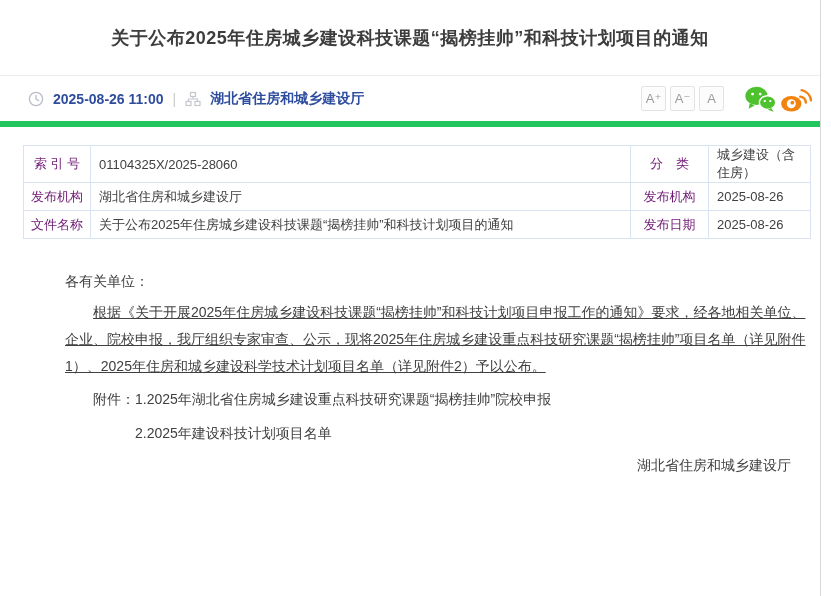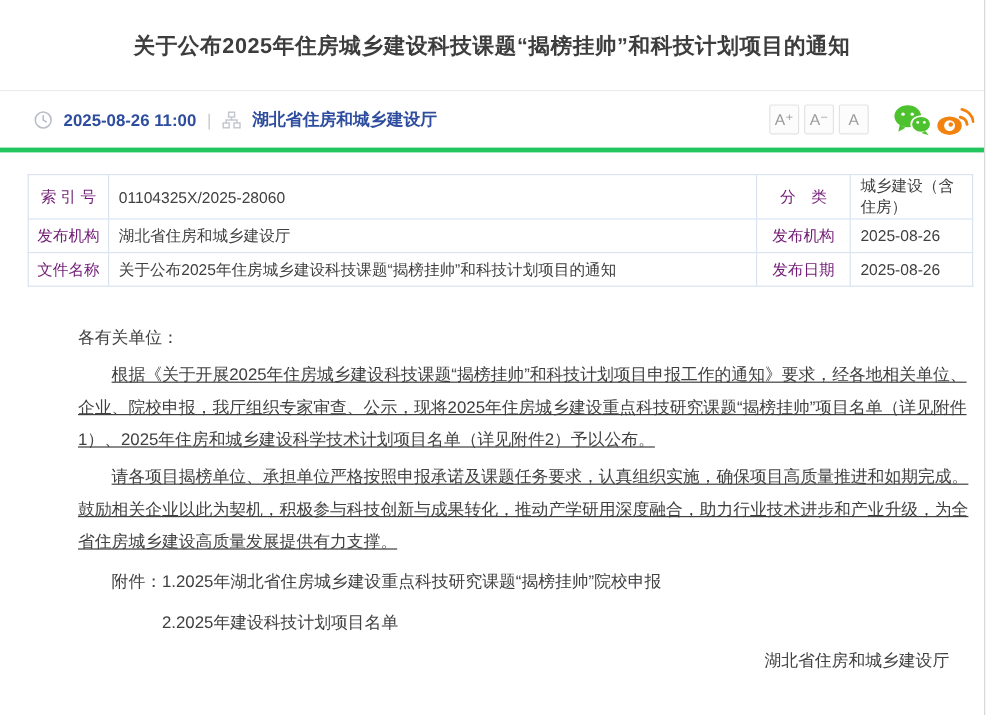--- a/index.html
+++ b/index.html
@@ -18,21 +18,21 @@
     height: 76px; width: 820px;
     display: flex; align-items: center; justify-content: center;
     border-bottom: 1px solid #ececec;
   }
   .doc-title { margin: 0; font-size: 18px; font-weight: bold; color: #3d3d3d; letter-spacing: .5px; }
   
   .meta-bar {
     height: 51px; width: 820px;
     display: flex; align-items: center; justify-content: space-between;
     padding: 0 8px 0 28px;
-    border-bottom: 4px solid #22c55e;
+    border-bottom: 6px solid #22c55e;
   }
   .meta-left { display: flex; align-items: center; gap: 9px; font-size: 14px; font-weight: bold; color: #2e4d9e; }
   .meta-sep { color: #c9c9c9; font-weight: normal; }
   .meta-icon { display: inline-flex; align-items: center; }
   .meta-right { display: flex; align-items: center; gap: 4px; }
   .fs-btn {
     width: 25px; height: 25px; border: 1px solid #e3e3e3; border-radius: 2px;
     background: #fcfcfc; color: #9b9b9b; font-size: 13px; line-height: 1;
     padding: 0; cursor: pointer; font-family: inherit;
   }
@@ -136,19 +136,18 @@
         <td>关于公布2025年住房城乡建设科技课题“揭榜挂帅”和科技计划项目的通知</td>
         <td class="lbl">发布日期</td>
         <td>2025-08-26</td>
       </tr>
     </tbody>
   </table>
 
   <div class="body">
     <p class="salutation">各有关单位：</p>
     <p class="para">根据《关于开展2025年住房城乡建设科技课题“揭榜挂帅”和科技计划项目申报工作的通知》要求，经各地相关单位、企业、院校申报，我厅组织专家审查、公示，现将2025年住房城乡建设重点科技研究课题“揭榜挂帅”项目名单（详见附件1）、2025年住房和城乡建设科学技术计划项目名单（详见附件2）予以公布。</p>
-    <p class="para">请各项目揭榜单位、承担单位严格按照申报承诺及课题任务要求，认真组织实施，确保项目高质量推进和如期完成。鼓励相关企业以此为契机，积极参与科技创新与成果转化，推动产学研用深度融合，助力行业技术进步和产业升级，为全省住房城乡建设高质量发展提供有力支撑。</p>
     <p class="attach-first"><span>附件：</span><span>1.2025年湖北省住房城乡建设重点科技研究课题“揭榜挂帅”院校申报</span></p>
     <p class="attach-more"><span>2.2025年建设科技计划项目名单</span></p>
     <p class="signature">湖北省住房和城乡建设厅</p>
 
   </div>
 </div>
 
 </body></html>

